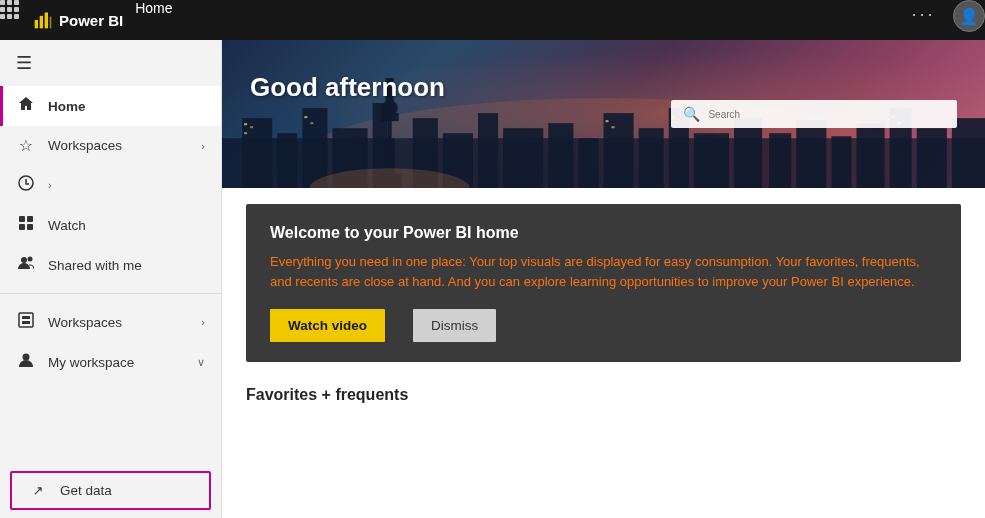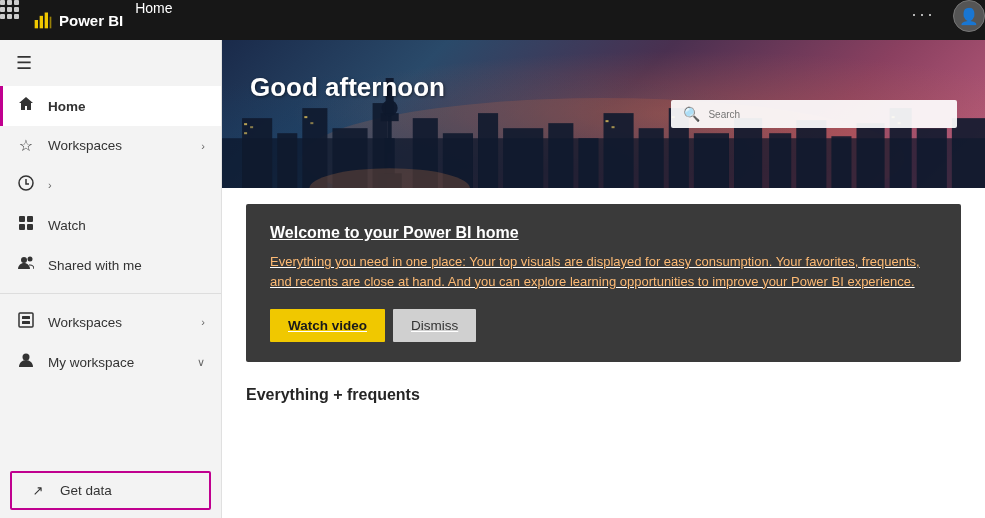--- a/index.html
+++ b/index.html
@@ -206,36 +206,35 @@
     }
     .search-icon-char { color: #666; font-size: 14px; }
 
     
     .welcome-card {
       margin: 16px 24px;
       background: #3a3a3a;
       border-radius: 2px;
       padding: 20px 24px;
       color: #fff;
-      text-decoration: underline;
     }
     .welcome-title {
       font-size: 16px;
       font-weight: 700;
       margin-bottom: 10px;
     }
     .welcome-desc {
       font-size: 13px;
       line-height: 1.5;
-      color: #fdba74;
+      color: #f97316;
       margin-bottom: 18px;
     }
     .welcome-actions {
       display: flex;
-      gap: 8px;
+      gap: 28px;
     }
     .btn-watch {
       background: #f0c800;
       color: #1a1a1a;
       border: none;
       padding: 9px 18px;
       font-size: 13.5px;
       font-weight: 600;
       cursor: pointer;
       border-radius: 1px;
@@ -457,17 +456,17 @@
     <div class="welcome-card">
       <div class="welcome-title">Welcome to your Power BI home</div>
       <div class="welcome-desc">Everything you need in one place: Your top visuals are displayed for easy consumption. Your favorites, frequents, and recents are close at hand. And you can explore learning opportunities to improve your Power BI experience.</div>
       <div class="welcome-actions">
         <button class="btn-watch">Watch video</button>
         <button class="btn-dismiss">Dismiss</button>
       </div>
     </div>
 
     <div class="favorites-section">
-      <div class="favorites-title">Everything + frequents</div>
+      <div class="favorites-title">Favorites + frequents</div>
     </div>
 
   </div>
 </div>
 
 </body></html>

